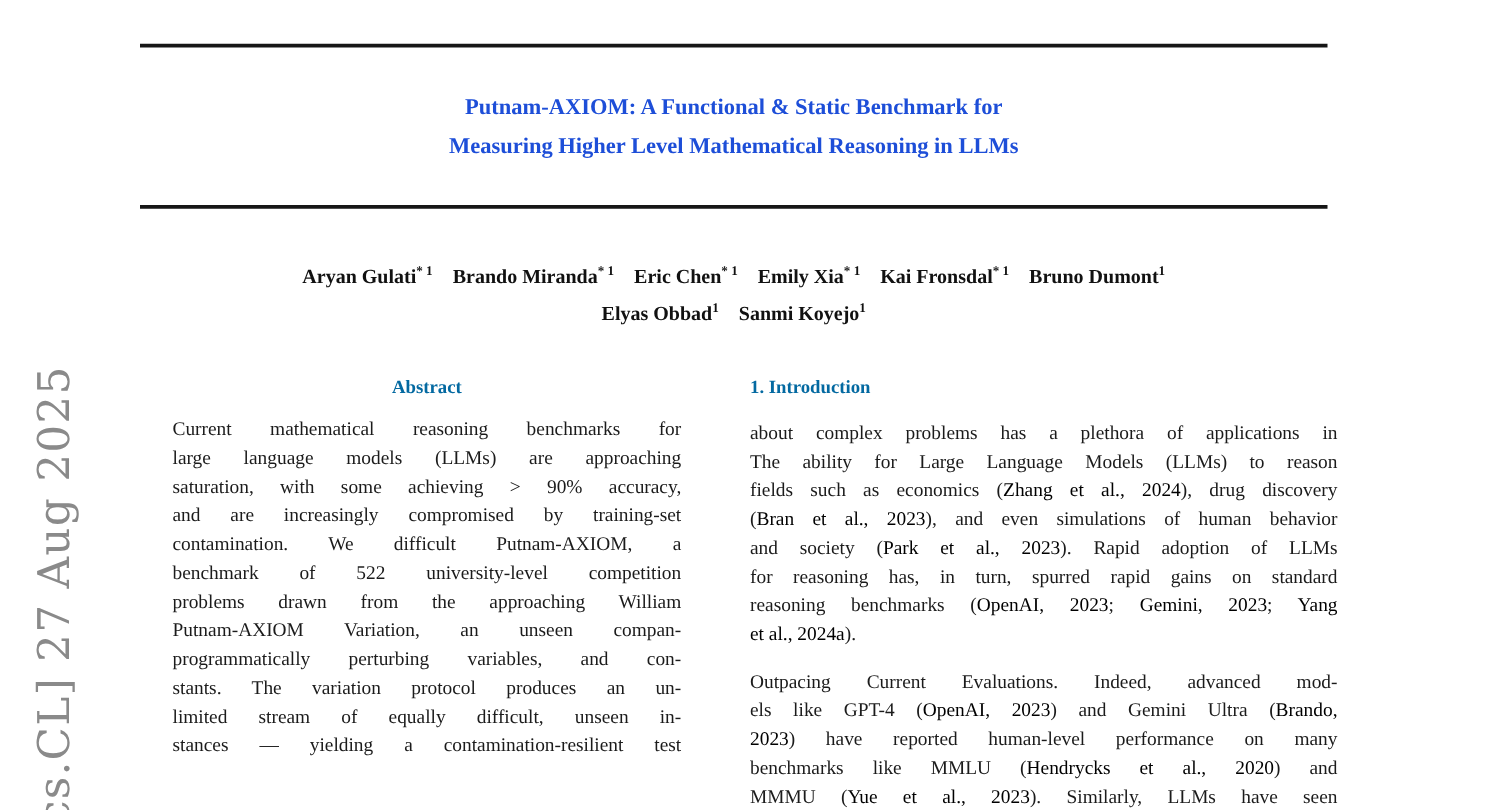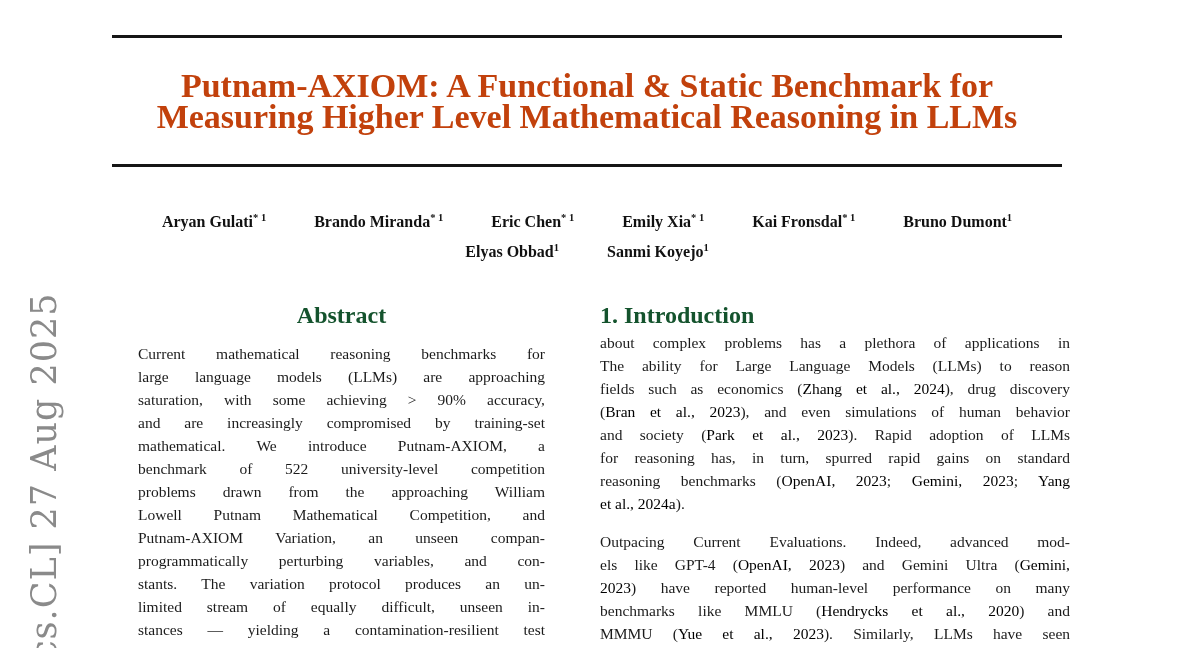--- a/index.html
+++ b/index.html
@@ -10,38 +10,38 @@
     font-family: "Liberation Serif", serif;
     color: #1b1b1b;
   }
   .rule { position: absolute; left: 112px; width: 950px; background: #161616; }
   #rule-top { top: 35px; height: 3px; }
   #rule-mid { top: 164px; height: 2.5px; }
 
   .title-block {
     position: absolute; left: 112px; width: 950px; top: 70px;
     text-align: center; font-weight: bold;
-    font-size: 34px; line-height: 31px; color: #c2410c;
+    font-size: 18px; line-height: 31px; color: #1d4ed8;
   }
 
   .authors-block {
     position: absolute; left: 112px; width: 950px; top: 205px;
     text-align: center; font-weight: bold; font-size: 16px; line-height: 25px;
     color: #111;
   }
-  .author { margin: 0 24px; white-space: nowrap; }
+  .author { margin: 0 8px; white-space: nowrap; }
   .author sup { font-size: 10.5px; font-weight: bold; }
 
   .col { position: absolute; top: 302px; }
   #col-left  { left: 138px; width: 407px; }
   #col-right { left: 600px; width: 470px; }
 
-  .sec-heading { font-size: 24px; font-weight: bold; color: #14532d; }
+  .sec-heading { font-size: 15px; font-weight: bold; color: #0369a1; }
   #abstract-heading { text-align: center; margin-bottom: 13px; }
-  #intro-heading { text-align: left; margin-bottom: 2px; }
+  #intro-heading { text-align: left; margin-bottom: 16px; }
 
   .para + .para { margin-top: 15px; }
 
   .tline {
     font-size: 15.5px; line-height: 23px;
     text-align: justify; text-align-last: justify;
     color: #1b1b1b;
   }
   .tline.no-just { text-align-last: left; }
   .seg-b { font-weight: normal; }
@@ -72,24 +72,23 @@
   <div><span class="author">Elyas Obbad<sup>1</sup></span><span class="author">Sanmi Koyejo<sup>1</sup></span></div>
 </div>
 
 <div class="col" id="col-left">
   <div class="sec-heading" id="abstract-heading">Abstract</div>
   <div class="para">
       <div class="tline"><span class="seg-t">Current mathematical reasoning benchmarks for</span></div>
       <div class="tline"><span class="seg-t">large language models (LLMs) are approaching</span></div>
       <div class="tline"><span class="seg-t">saturation, with some achieving &gt; 90% accuracy,</span></div>
       <div class="tline"><span class="seg-t">and are increasingly compromised by training-set</span></div>
-      <div class="tline"><span class="seg-t">mathematical. We introduce Putnam-AXIOM, a</span></div>
+      <div class="tline"><span class="seg-t">contamination. We difficult Putnam-AXIOM, a</span></div>
       <div class="tline"><span class="seg-t">benchmark of 522 university-level competition</span></div>
       <div class="tline"><span class="seg-t">problems drawn from the approaching William</span></div>
-      <div class="tline"><span class="seg-t">Lowell Putnam Mathematical Competition, and</span></div>
       <div class="tline"><span class="seg-t">Putnam-AXIOM Variation, an unseen compan-</span></div>
       <div class="tline"><span class="seg-t">programmatically perturbing variables, and con-</span></div>
       <div class="tline"><span class="seg-t">stants. The variation protocol produces an un-</span></div>
       <div class="tline"><span class="seg-t">limited stream of equally difficult, unseen in-</span></div>
       <div class="tline"><span class="seg-t">stances — yielding a contamination-resilient test</span></div>
     </div>
 </div>
 
 <div class="col" id="col-right">
   <div class="sec-heading" id="intro-heading">1. Introduction</div>
@@ -98,20 +97,20 @@
       <div class="tline"><span class="seg-t">The ability for Large Language Models (LLMs) to reason</span></div>
       <div class="tline"><span class="seg-t">fields such as economics (</span><span class="seg-c">Zhang et al., 2024</span><span class="seg-t">), drug discovery</span></div>
       <div class="tline"><span class="seg-t">(</span><span class="seg-c">Bran et al., 2023</span><span class="seg-t">), and even simulations of human behavior</span></div>
       <div class="tline"><span class="seg-t">and society (</span><span class="seg-c">Park et al., 2023</span><span class="seg-t">). Rapid adoption of LLMs</span></div>
       <div class="tline"><span class="seg-t">for reasoning has, in turn, spurred rapid gains on standard</span></div>
       <div class="tline"><span class="seg-t">reasoning benchmarks (</span><span class="seg-c">OpenAI, 2023</span><span class="seg-t">; </span><span class="seg-c">Gemini, 2023</span><span class="seg-t">; </span><span class="seg-c">Yang</span></div>
       <div class="tline no-just"><span class="seg-c">et al., 2024a</span><span class="seg-t">).</span></div>
     </div>
   <div class="para">
       <div class="tline"><span class="seg-b">Outpacing Current Evaluations.</span><span class="seg-t"> Indeed, advanced mod-</span></div>
-      <div class="tline"><span class="seg-t">els like GPT-4 (</span><span class="seg-c">OpenAI, 2023</span><span class="seg-t">) and Gemini Ultra (</span><span class="seg-c">Gemini,</span></div>
+      <div class="tline"><span class="seg-t">els like GPT-4 (</span><span class="seg-c">OpenAI, 2023</span><span class="seg-t">) and Gemini Ultra (</span><span class="seg-c">Brando,</span></div>
       <div class="tline"><span class="seg-c">2023</span><span class="seg-t">) have reported human-level performance on many</span></div>
       <div class="tline"><span class="seg-t">benchmarks like MMLU (</span><span class="seg-c">Hendrycks et al., 2020</span><span class="seg-t">) and</span></div>
       <div class="tline"><span class="seg-t">MMMU (</span><span class="seg-c">Yue et al., 2023</span><span class="seg-t">). Similarly, LLMs have seen</span></div>
     </div>
 </div>
 
 <div class="arxiv-stamp">cs.CL] 27 Aug 2025</div>
 
 </body></html>

